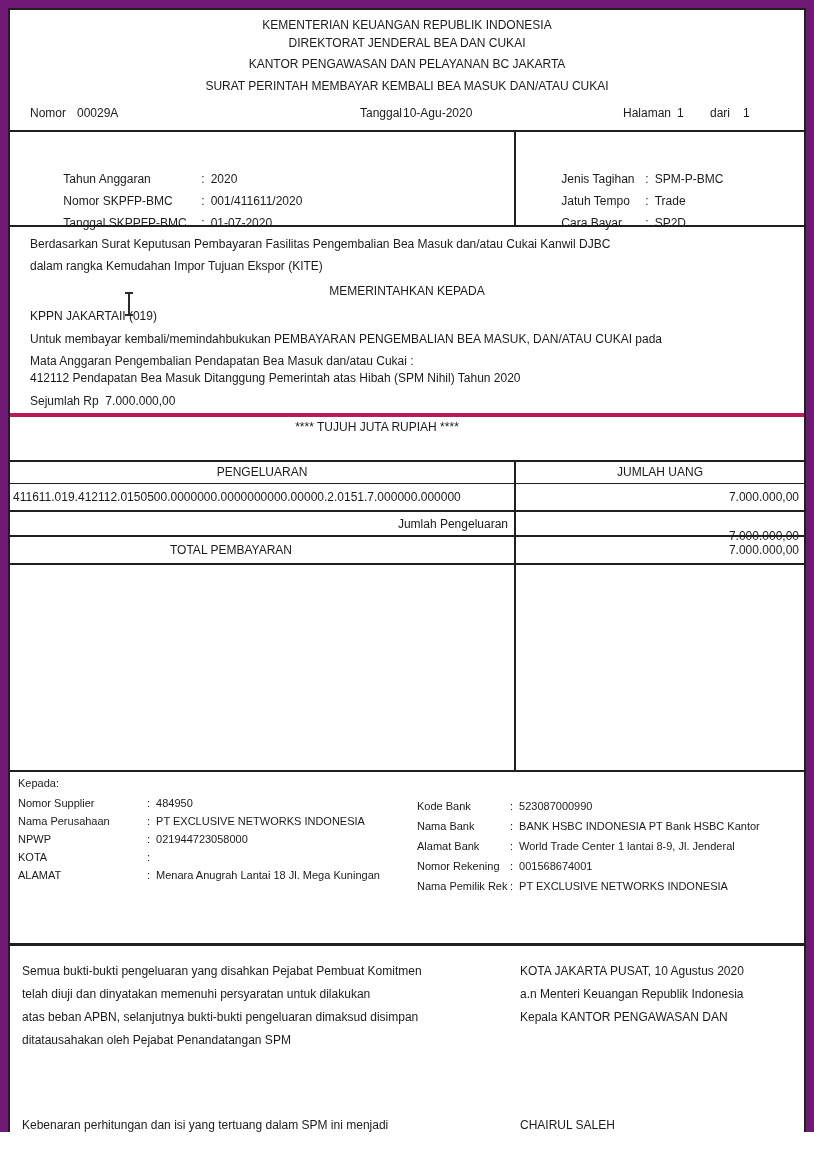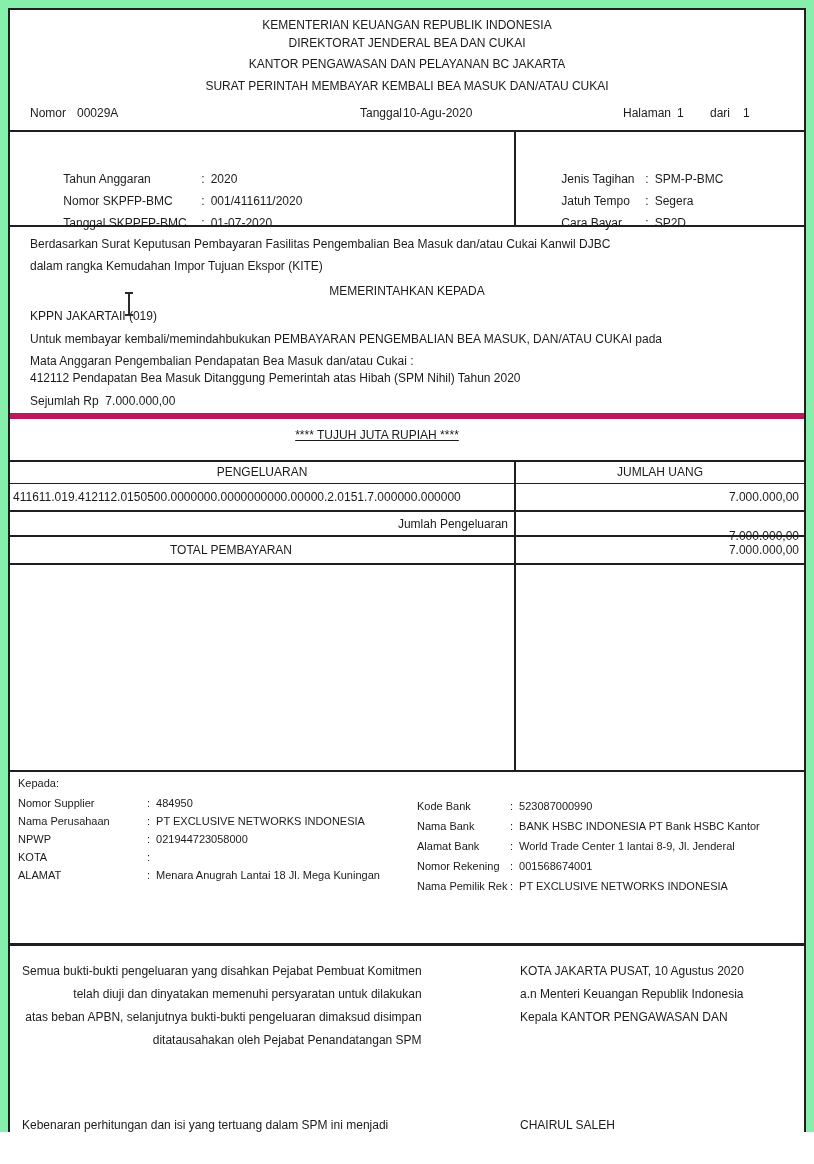--- a/index.html
+++ b/index.html
@@ -1,27 +1,27 @@
 <!DOCTYPE html>
 <html><head>
 <meta charset="utf-8">
 <style>
   * { margin:0; padding:0; box-sizing:border-box; }
   html,body { background:#ffffff; }
   body { font-family:"Liberation Sans","DejaVu Sans",sans-serif; color:#1b1b1b; }
-  .canvas { position:relative; width:814px; height:1132px; background:#86efac; overflow:hidden; }
+  .canvas { position:relative; width:814px; height:1132px; background:#701a75; overflow:hidden; }
   .page { position:absolute; left:8px; top:8px; width:798px; height:1148px;
           border:2px solid #1f1f1f; background:#ffffff; }
   .bottom-strip { position:absolute; left:0; top:1157px; width:814px; height:7px; background:#c9c9c9; }
 
   .sec { position:relative; width:100%; font-size:12px; }
   .sec-header   { height:120px; }
   .sec-info     { height:95px;  border-top:2px solid #1f1f1f; display:flex;justify-content:flex-end; }
   .sec-body     { height:188px; border-top:2px solid #1f1f1f; }
-  .sec-terbilang{ height:47px;  border-top:6px solid #be185d; text-align:center; padding-top:9px; padding-right:60px;text-decoration:underline; }
+  .sec-terbilang{ height:47px;  border-top:4px solid #be185d; text-align:center; padding-top:3px; padding-right:60px; }
   .row-thead    { height:23px;  border-top:2px solid #1f1f1f; display:flex; }
   .row-code     { height:27px;  border-top:1px solid #1f1f1f; display:flex; }
   .row-subtotal { height:25px;  border-top:2px solid #1f1f1f; display:flex;align-items:center; }
   .row-total    { height:28px;  border-top:2px solid #1f1f1f; display:flex; }
   .sec-empty    { height:207px; border-top:2px solid #1f1f1f; display:flex; }
   .sec-kepada   { height:173px; border-top:2px solid #1f1f1f; font-size:11px; }
   .sec-footer   { height:211px; border-top:3px solid #1f1f1f; }
 
   .cell-l { width:506px; border-right:2px solid #1f1f1f; position:relative; }
   .cell-r { flex:1; position:relative; }
@@ -55,21 +55,21 @@
   
   .kv-row { height:18px; line-height:18px; white-space:pre; }
   .kepada-left  { position:absolute; left:8px;  top:22px; }
   .kepada-right { position:absolute; left:407px; top:24px; }
   .kepada-right .kv-row { height:20px; line-height:20px; }
   .klbl-l { display:inline-block; width:129px; }
   .klbl-r { display:inline-block; width:93px; }
 
   
   .ft-line { line-height:23px; white-space:pre; }
-  .footer-left-top  { position:absolute; left:12px;  top:14px;text-align:right; }
+  .footer-left-top  { position:absolute; left:12px;  top:14px; }
   .footer-right-top { position:absolute; left:510px; top:14px; }
   .footer-left-bot  { position:absolute; left:12px;  top:168px; }
   .footer-right-bot { position:absolute; left:510px; top:168px; }
   .footer-left-bot .ft-line, .footer-right-bot .ft-line { line-height:22px; }
 
   .text-cursor { position:absolute; left:112px; top:64px; width:14px; height:26px; }
 </style>
 </head>
 <body>
 
@@ -101,21 +101,21 @@
         </div>
         <div class="info-row">
           <span class="lbl-l">Tanggal SKPPFP-BMC</span><span class="colon">:</span><span>01-07-2020</span>
         </div>
       </div>
       <div class="cell-r info-pad">
         <div class="info-row">
           <span class="lbl-r">Jenis Tagihan</span><span class="colon">:</span><span>SPM-P-BMC</span>
         </div>
         <div class="info-row">
-          <span class="lbl-r">Jatuh Tempo</span><span class="colon">:</span><span>Segera</span>
+          <span class="lbl-r">Jatuh Tempo</span><span class="colon">:</span><span>Trade</span>
         </div>
         <div class="info-row">
           <span class="lbl-r">Cara Bayar</span><span class="colon">:</span><span>SP2D</span>
         </div>
       </div>
     </div>
 
     <div class="sec sec-body">
       <span class="abs" style="left:20px;top:10px">Berdasarkan Surat Keputusan Pembayaran Fasilitas Pengembalian Bea Masuk dan/atau Cukai Kanwil DJBC</span>
       <span class="abs" style="left:20px;top:32px">dalam rangka Kemudahan Impor Tujuan Ekspor (KITE)</span>

